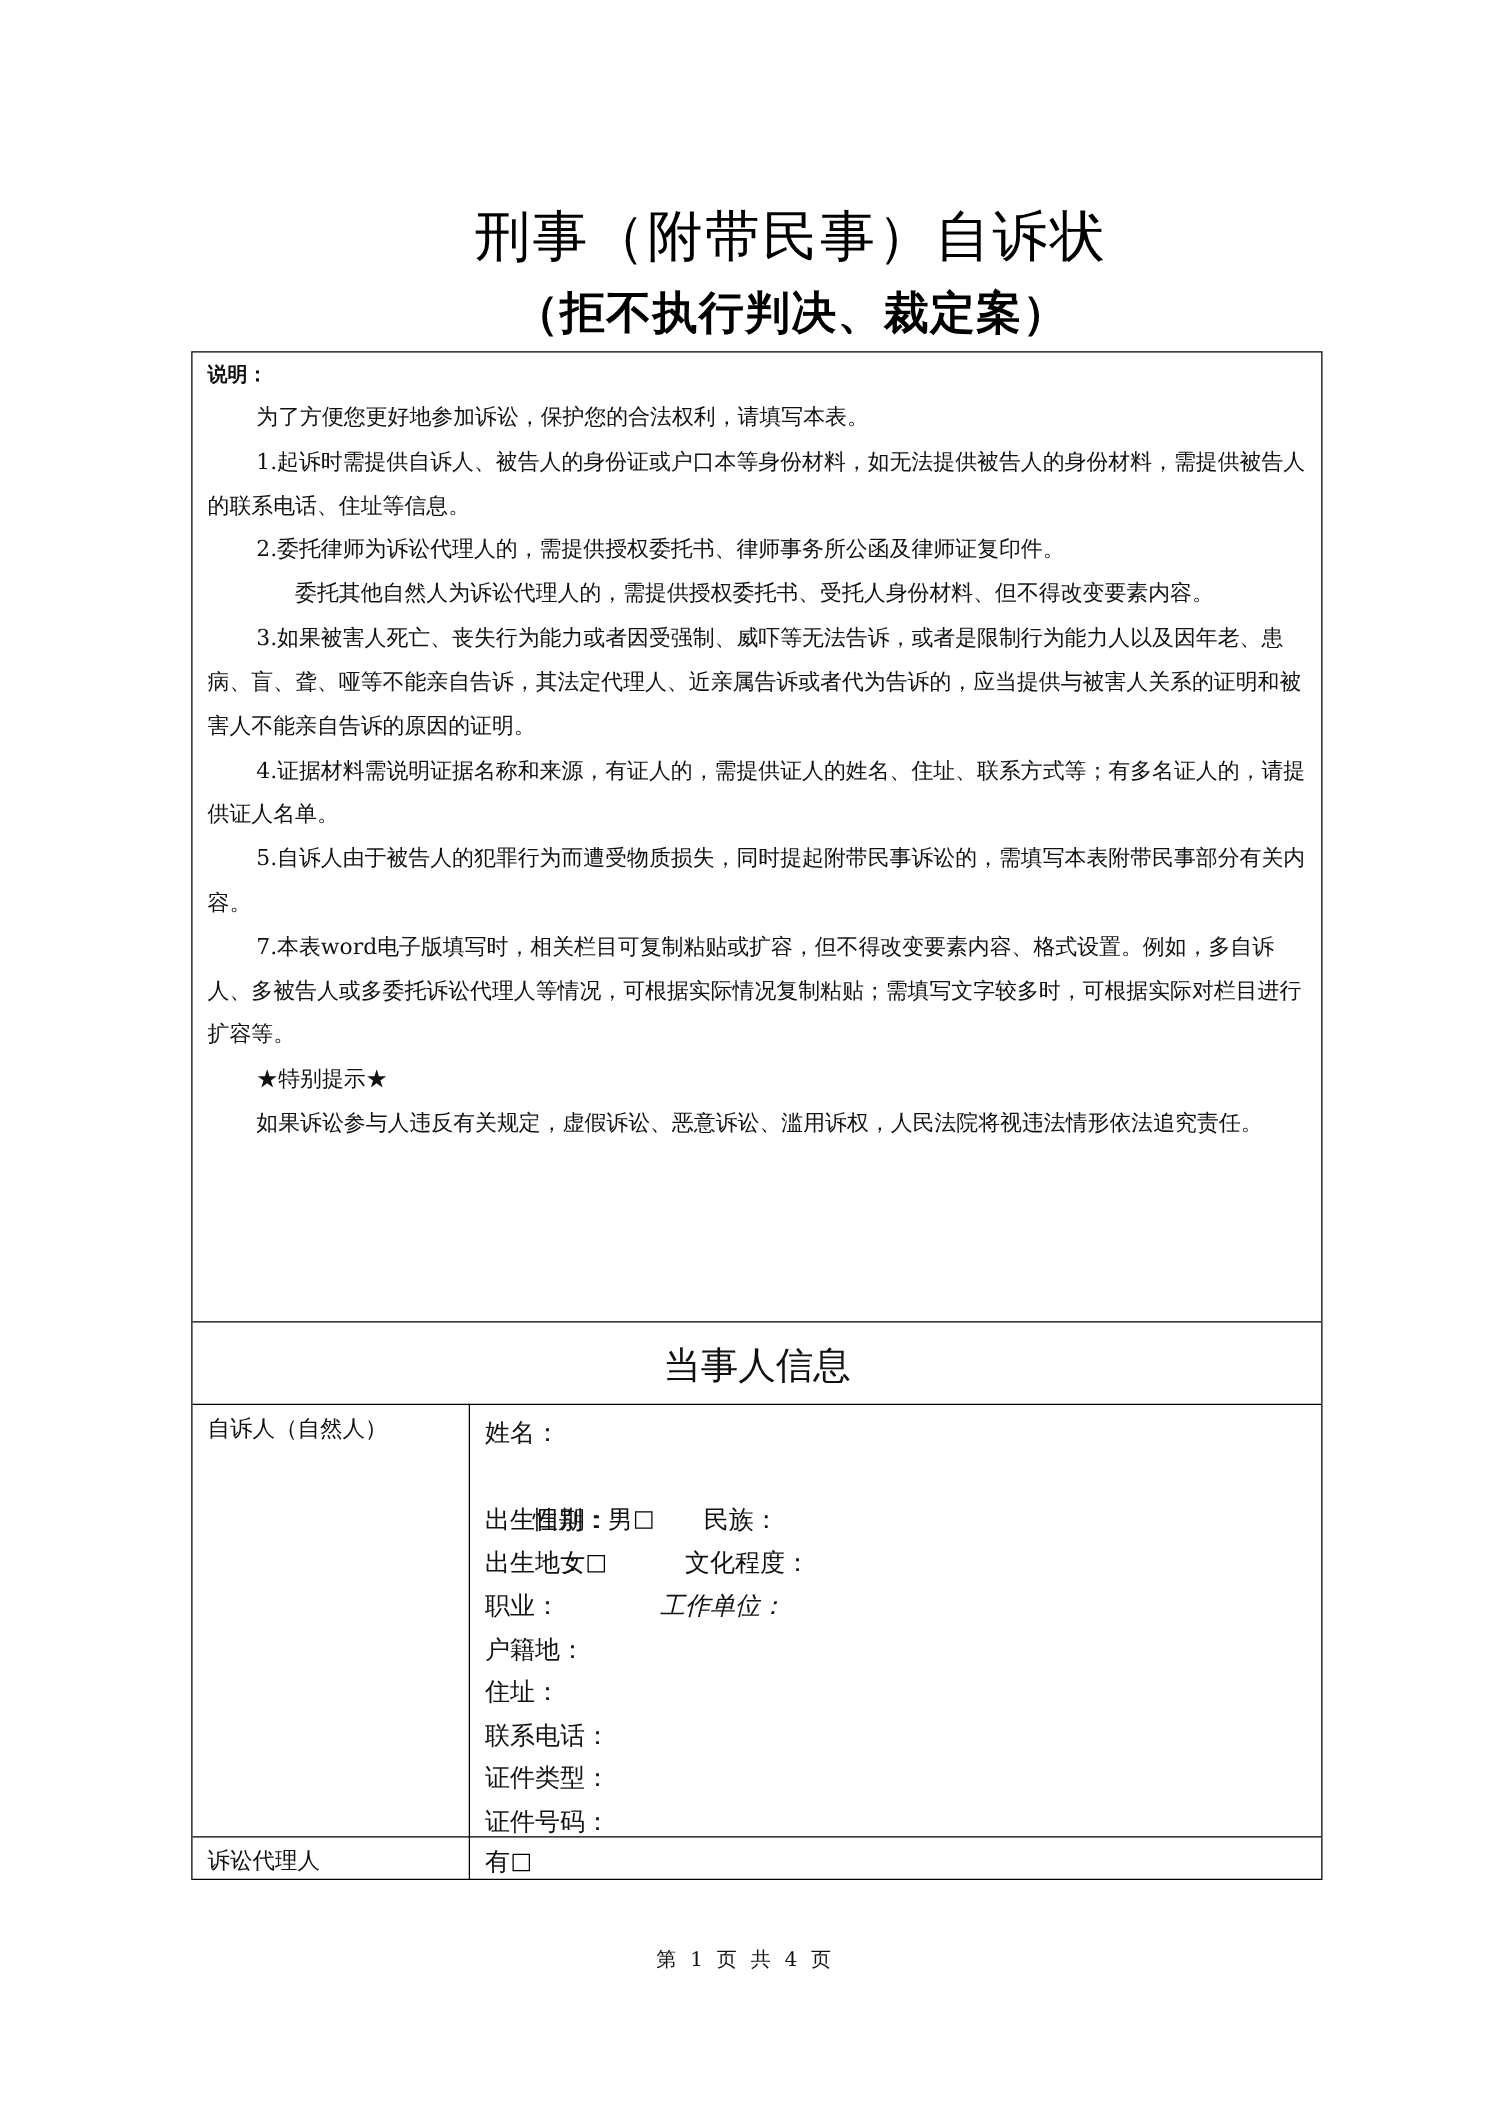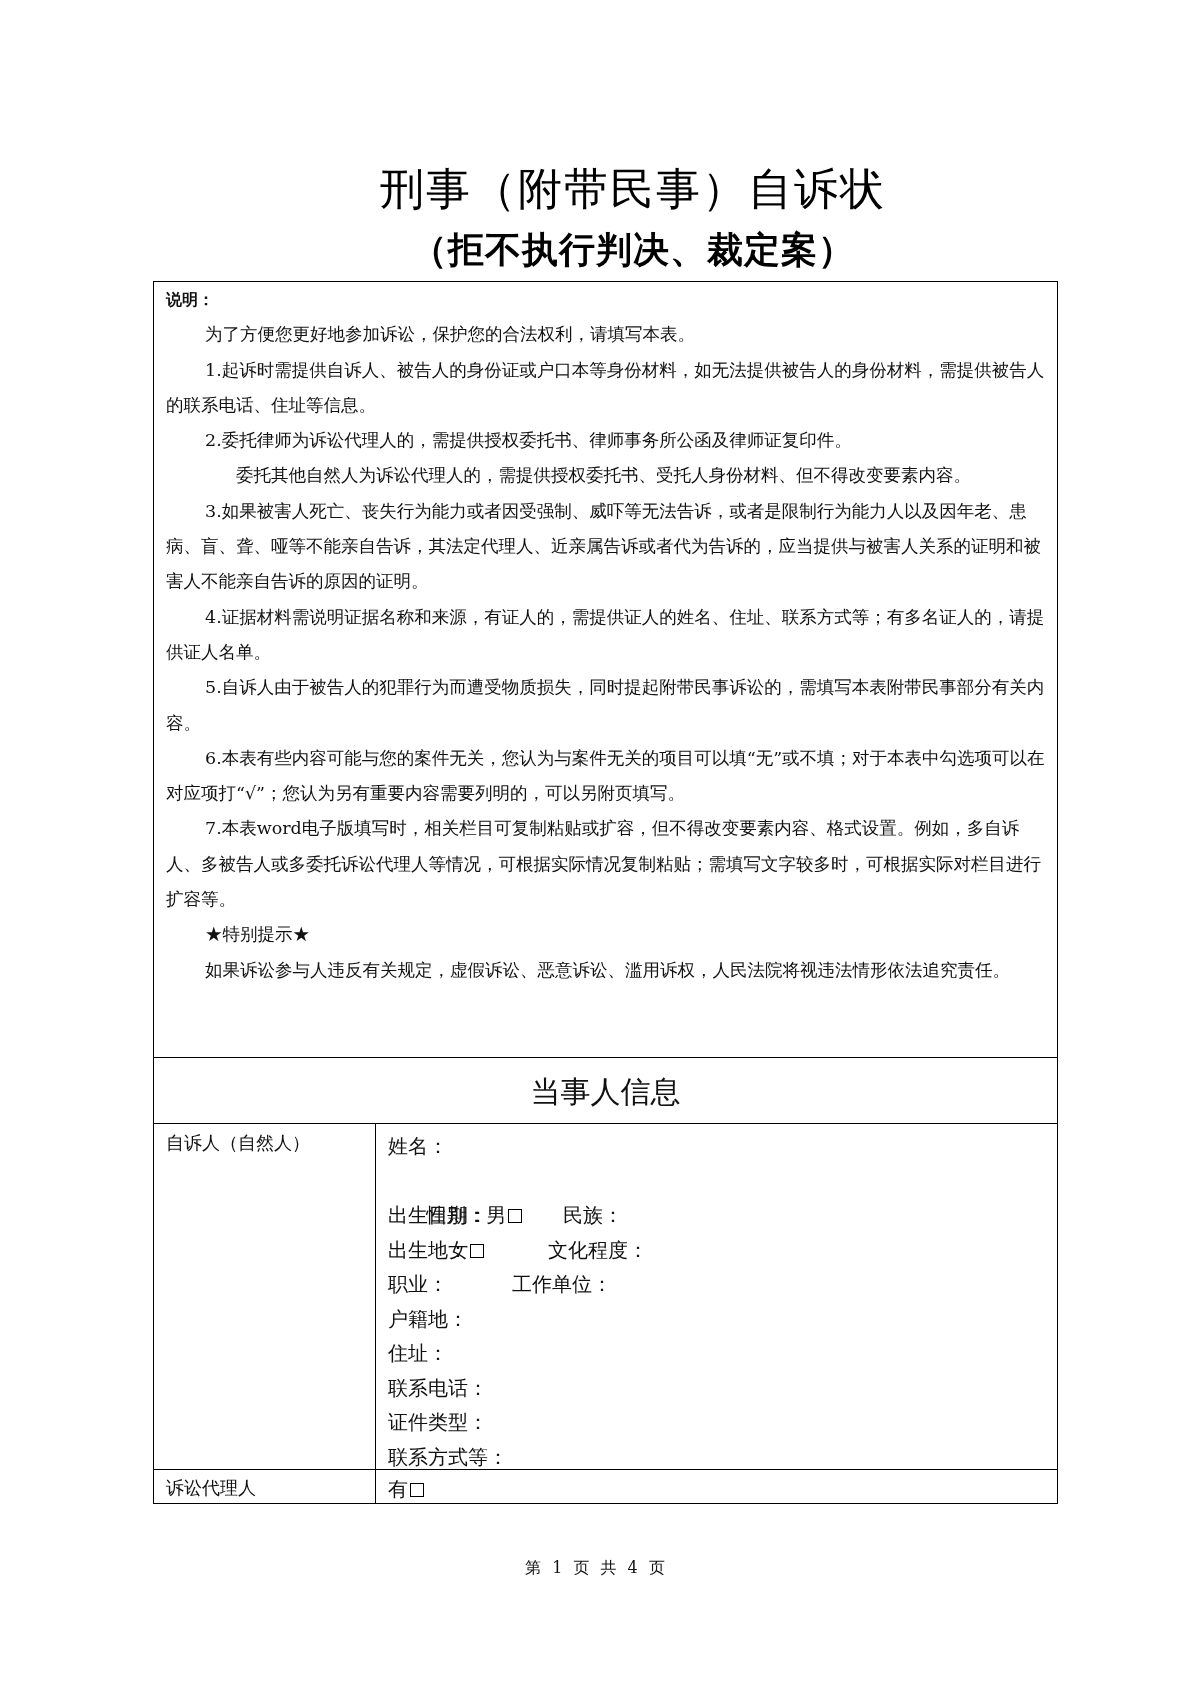--- a/index.html
+++ b/index.html
@@ -41,21 +41,20 @@
 
   <div class="notes">
     <p class="head">说明：</p>
     <p class="ind">为了方便您更好地参加诉讼，保护您的合法权利，请填写本表。</p>
     <p class="ind">1.起诉时需提供自诉人、被告人的身份证或户口本等身份材料，如无法提供被告人的身份材料，需提供被告人的联系电话、住址等信息。</p>
     <p class="ind">2.委托律师为诉讼代理人的，需提供授权委托书、律师事务所公函及律师证复印件。</p>
     <p class="ind2">委托其他自然人为诉讼代理人的，需提供授权委托书、受托人身份材料、但不得改变要素内容。</p>
     <p class="ind">3.如果被害人死亡、丧失行为能力或者因受强制、威吓等无法告诉，或者是限制行为能力人以及因年老、患病、盲、聋、哑等不能亲自告诉，其法定代理人、近亲属告诉或者代为告诉的，应当提供与被害人关系的证明和被害人不能亲自告诉的原因的证明。</p>
     <p class="ind">4.证据材料需说明证据名称和来源，有证人的，需提供证人的姓名、住址、联系方式等；有多名证人的，请提供证人名单。</p>
     <p class="ind">5.自诉人由于被告人的犯罪行为而遭受物质损失，同时提起附带民事诉讼的，需填写本表附带民事部分有关内容。</p>
-    <p class="ind">6.本表有些内容可能与您的案件无关，您认为与案件无关的项目可以填“无”或不填；对于本表中勾选项可以在对应项打“√”；您认为另有重要内容需要列明的，可以另附页填写。</p>
     <p class="ind">7.本表word电子版填写时，相关栏目可复制粘贴或扩容，但不得改变要素内容、格式设置。例如，多自诉人、多被告人或多委托诉讼代理人等情况，可根据实际情况复制粘贴；需填写文字较多时，可根据实际对栏目进行扩容等。</p>
     <p class="ind">★特别提示★</p>
     <p class="ind">如果诉讼参与人违反有关规定，虚假诉讼、恶意诉讼、滥用诉权，人民法院将视违法情形依法追究责任。</p>
   </div>
 
   <div class="hline" style="top:775px;"></div>
   <div class="section-title">当事人信息</div>
   <div class="hline" style="top:841px;"></div>
 
   <div class="vline" style="left:221px; top:841px; height:381px;"></div>
@@ -63,26 +62,26 @@
   <div class="cell-label" style="top:849px;">自诉人（自然人）</div>
 
   <div class="fields">
     <div class="row"><span>姓名：</span></div>
     <div class="row">
       <span>性别：</span><span>男</span><span class="chk"></span>
       <span style="margin-left:22px;">女</span><span class="chk"></span>
     </div>
     <div class="row"><span>出生日期：</span><span class="sec" style="left:175px;">民族：</span></div>
     <div class="row"><span>出生地：</span><span class="sec" style="left:160px;">文化程度：</span></div>
-    <div class="row"><span>职业：</span><span class="sec" style="left:124px;">工作单位：</span></div>
+    <div class="row"><span>职业：</span><span class="sec" style="left:140px;font-style:italic;">工作单位：</span></div>
     <div class="row"><span>户籍地：</span></div>
     <div class="row"><span>住址：</span></div>
     <div class="row"><span>联系电话：</span></div>
     <div class="row"><span>证件类型：</span></div>
-    <div class="row"><span>联系方式等：</span></div>
+    <div class="row"><span>证件号码：</span></div>
   </div>
 
   <div class="hline" style="top:1187px;"></div>
   <div class="cell-label" style="top:1194px;">诉讼代理人</div>
   <div class="fields" style="top:1190px;">
     <div class="row"><span>有</span><span class="chk"></span></div>
   </div>
 </div>
 
 <div class="footer">第 1 页 共 4 页</div>

